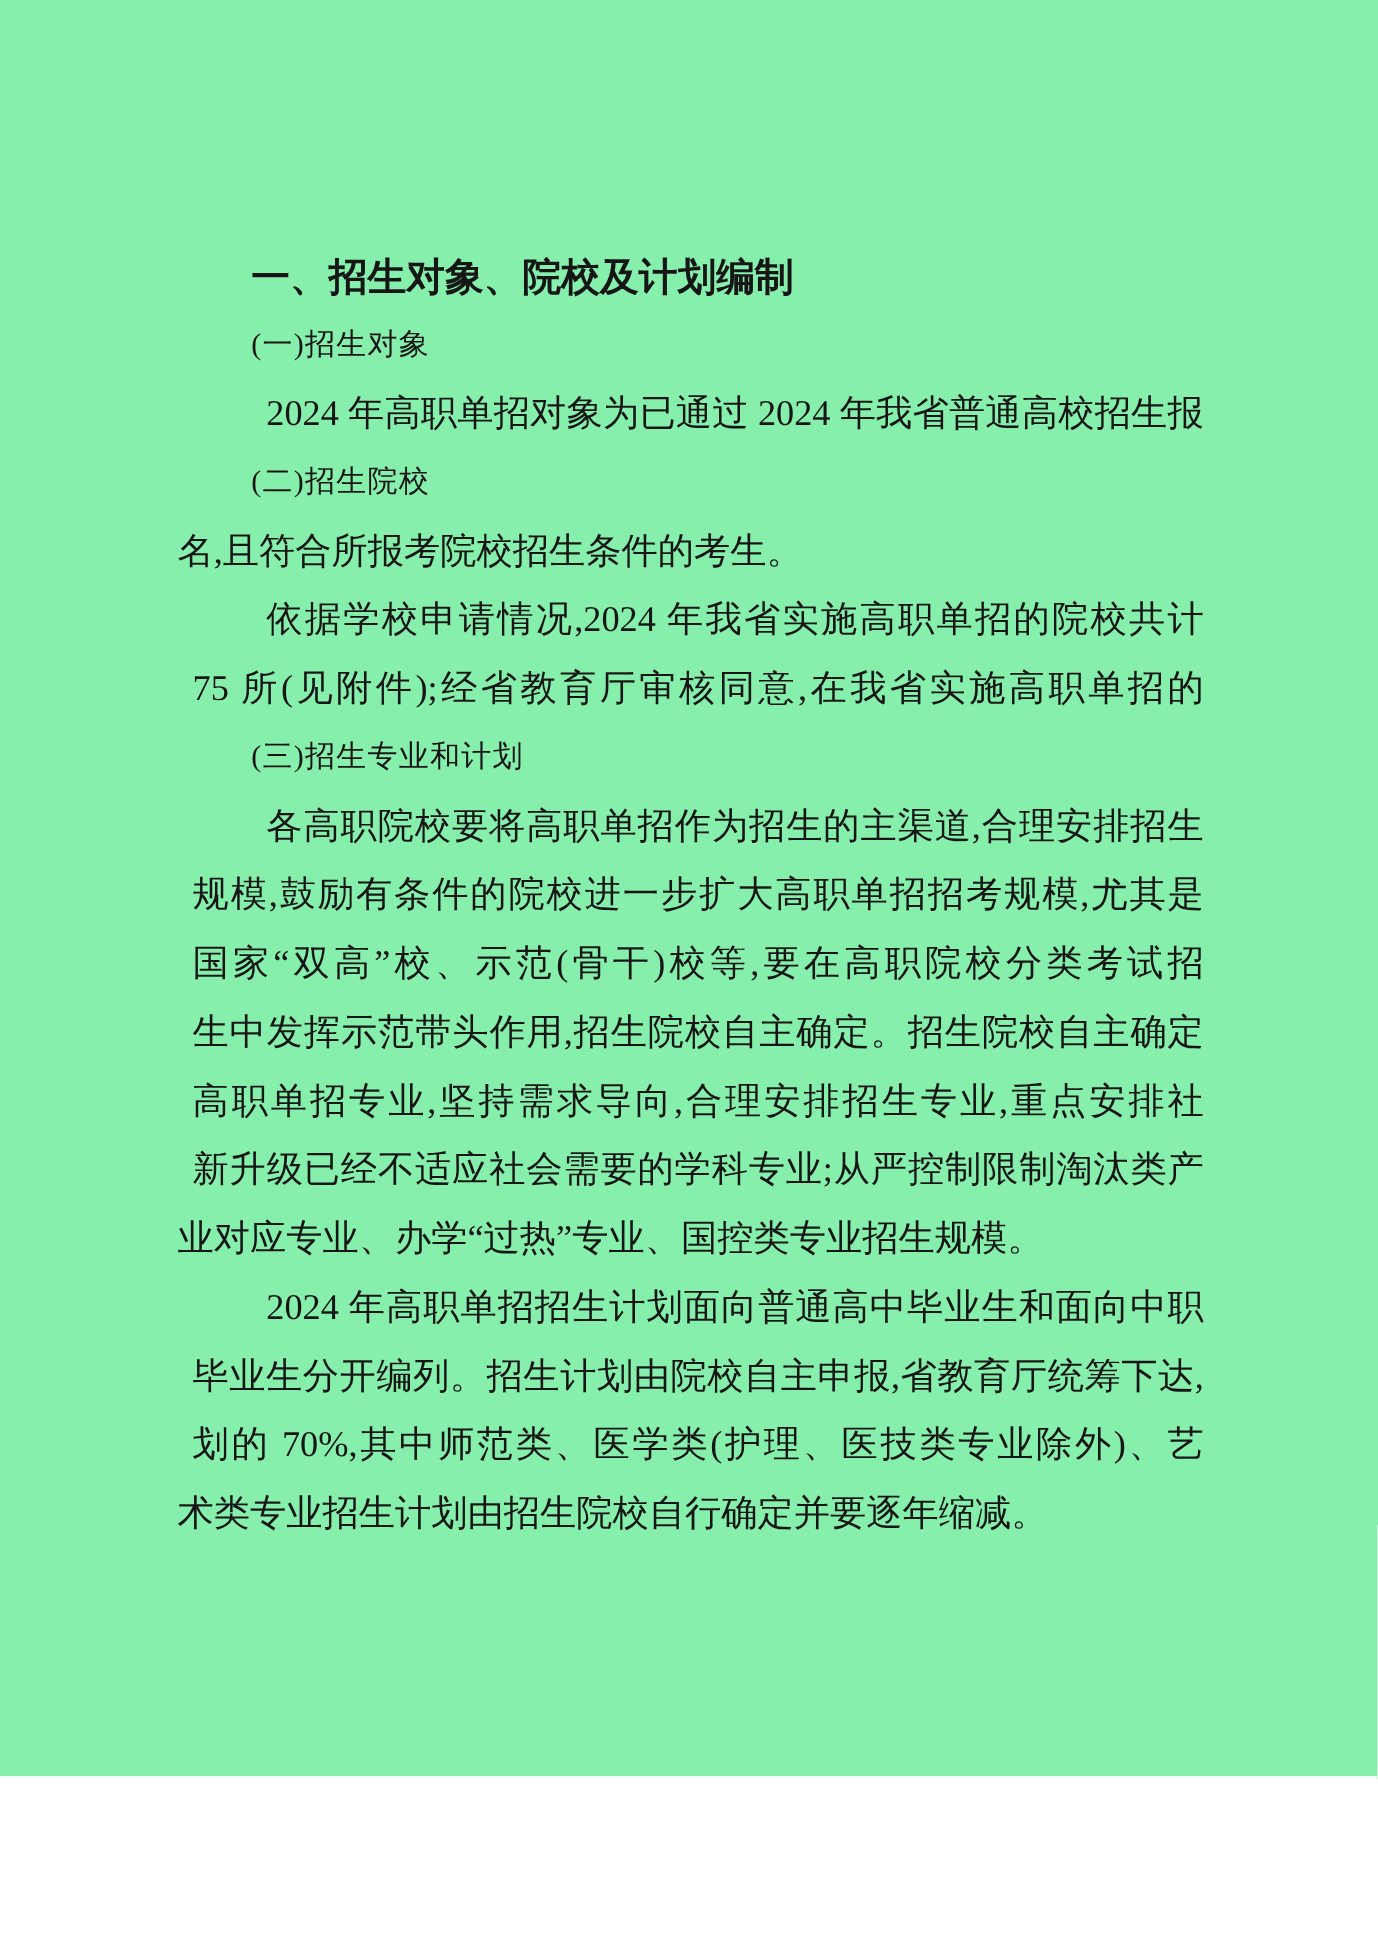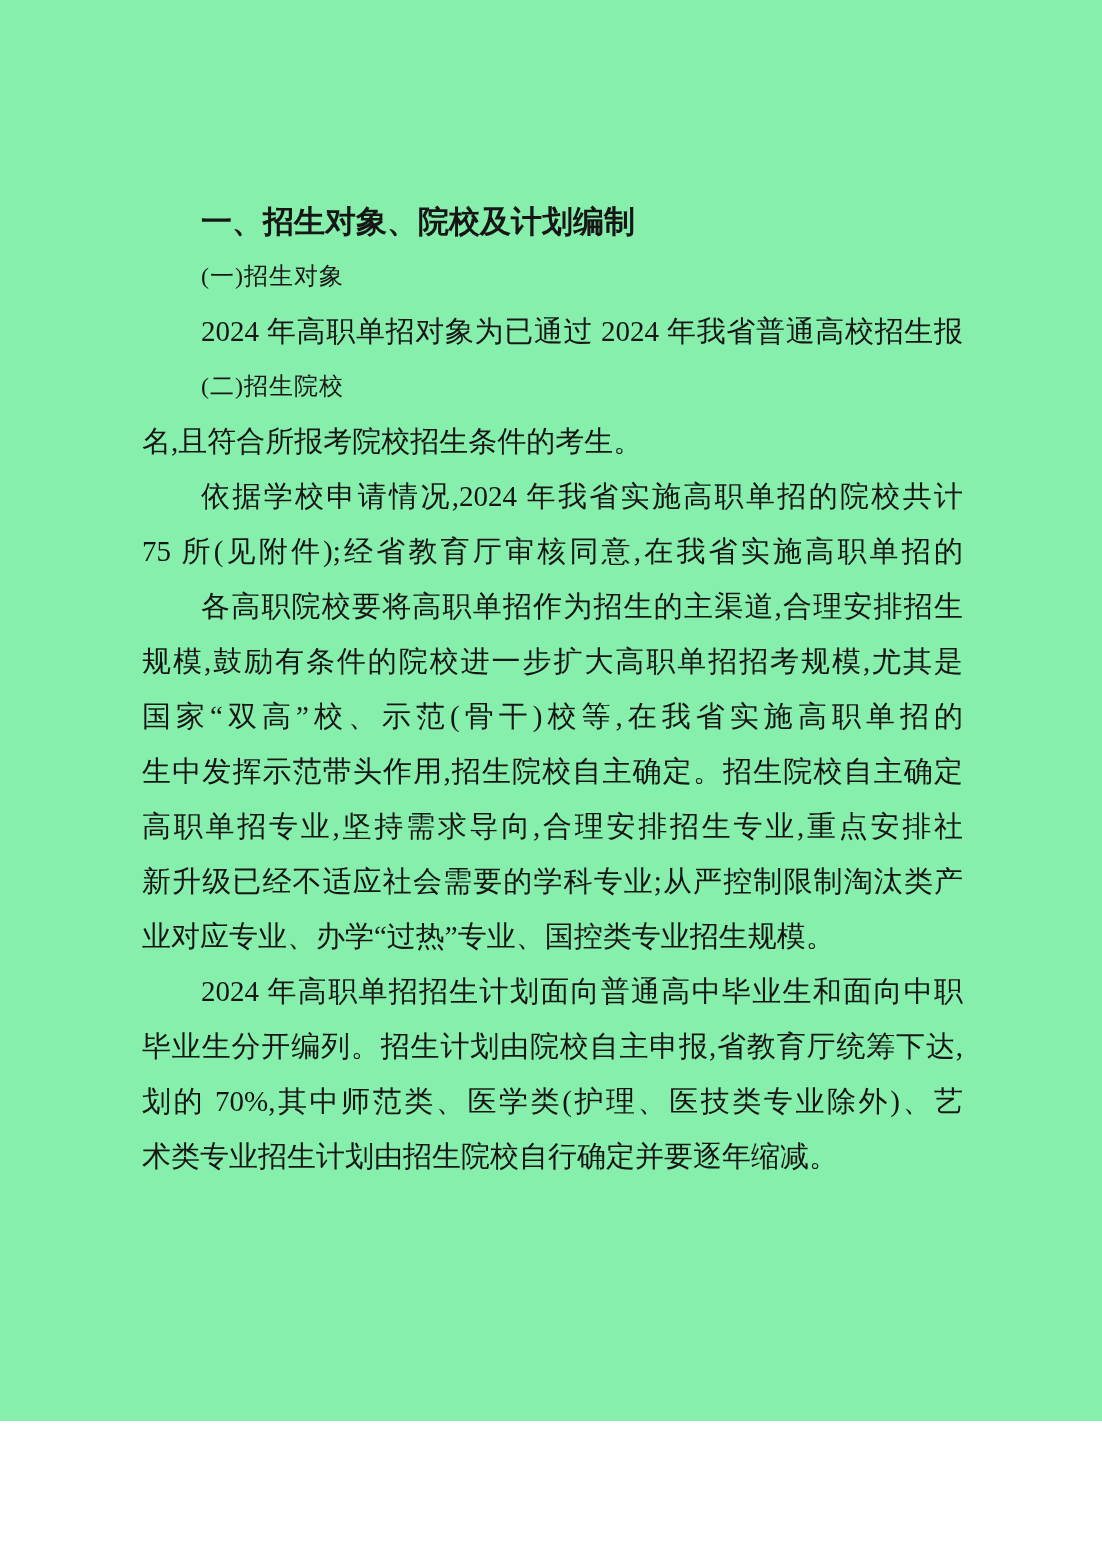--- a/index.html
+++ b/index.html
@@ -23,20 +23,21 @@
     font-family: "Liberation Serif", "DejaVu Serif", serif;
     color: #161616;
     white-space: nowrap;
     box-sizing: border-box;
     overflow: hidden;
   }
   .just {
     white-space: normal;
     text-align: justify;
     text-align-last: justify;
+    margin-left: 12px;
   }
   .indent { padding-left: 59px; }
   .h1 {
     font-family: "Liberation Sans", "DejaVu Sans", sans-serif;
     font-weight: 700;
     font-size: 31px;
   }
   .sub {
     font-size: 24px;
     letter-spacing: 1px;
@@ -62,23 +63,24 @@
     <div class="ln h1 indent">一、招生对象、院校及计划编制</div>
 
     <div class="ln sub indent">(一)招生对象</div>
     <div class="ln just indent">2024 年高职单招对象为已通过 2024 年我省普通高校招生报</div>
     <div class="ln sub indent">(二)招生院校</div>
 
     <div class="ln">名,且符合所报考院校招生条件的考生。</div>
     <div class="ln just indent">依据学校申请情况,2024 年我省实施高职单招的院校共计</div>
     <div class="ln just">75 所(见附件);经省教育厅审核同意,在我省实施高职单招的</div>
 
+    <div class="ln sub indent">(三)招生专业和计划</div>
     <div class="ln just indent">各高职院校要将高职单招作为招生的主渠道,合理安排招生</div>
     <div class="ln just">规模,鼓励有条件的院校进一步扩大高职单招招考规模,尤其是</div>
-    <div class="ln just">国家“双高”校、示范(骨干)校等,在我省实施高职单招的</div>
+    <div class="ln just">国家“双高”校、示范(骨干)校等,要在高职院校分类考试招</div>
     <div class="ln just">生中发挥示范带头作用,招生院校自主确定。招生院校自主确定</div>
     <div class="ln just">高职单招专业,坚持需求导向,合理安排招生专业,重点安排社</div>
     <div class="ln just">新升级已经不适应社会需要的学科专业;从严控制限制淘汰类产</div>
     <div class="ln">业对应专业、办学“过热”专业、国控类专业招生规模。</div>
 
     <div class="ln just indent">2024 年高职单招招生计划面向普通高中毕业生和面向中职</div>
     <div class="ln just">毕业生分开编列。招生计划由院校自主申报,省教育厅统筹下达,</div>
     <div class="ln just">划的 70%,其中师范类、医学类(护理、医技类专业除外)、艺</div>
     <div class="ln">术类专业招生计划由招生院校自行确定并要逐年缩减。</div>
 

